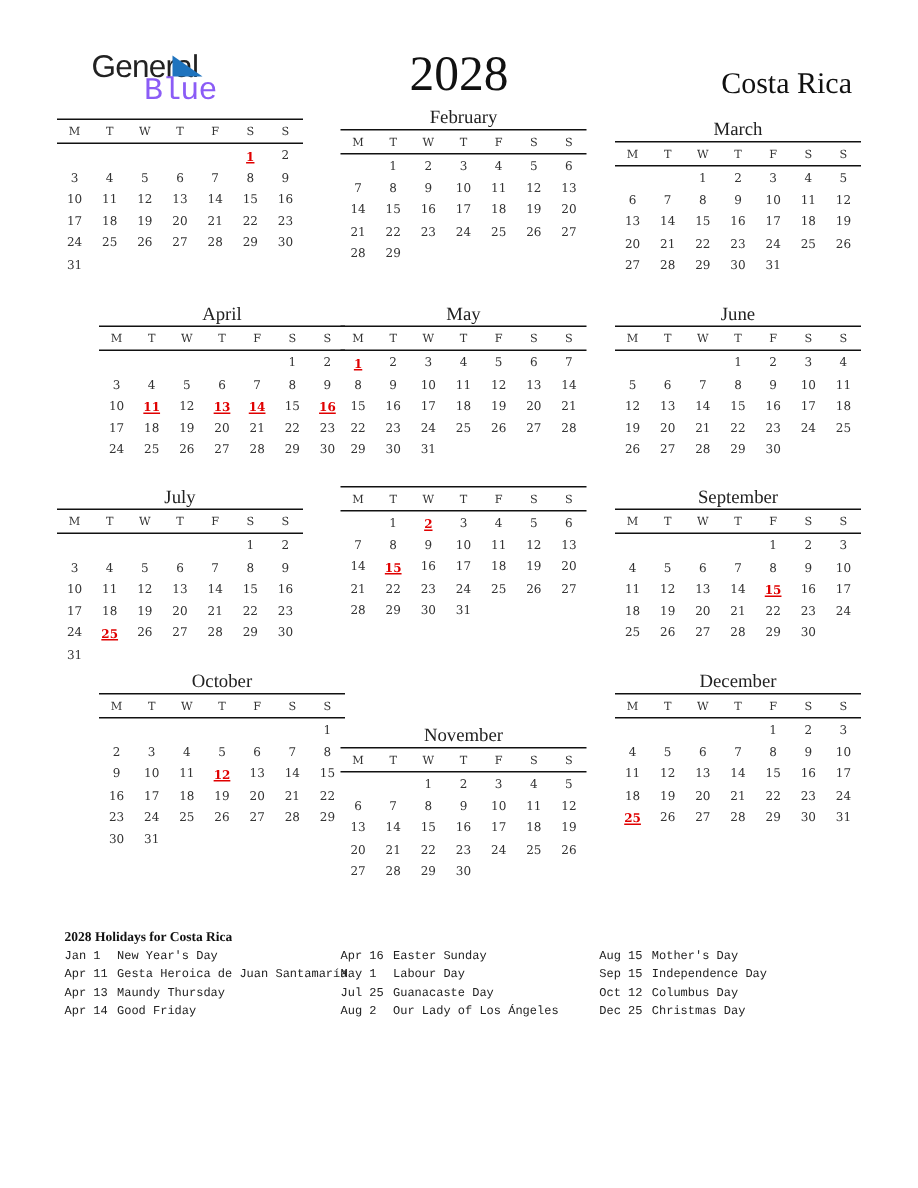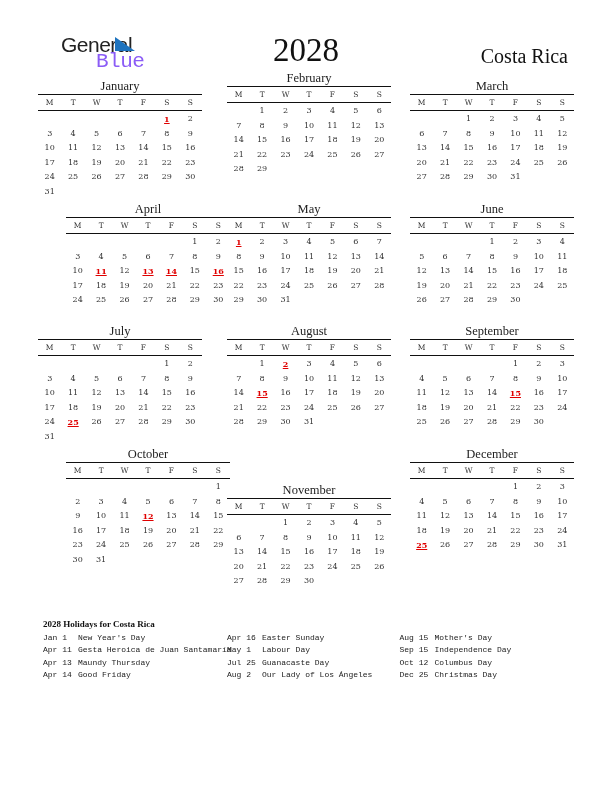--- a/index.html
+++ b/index.html
@@ -29,21 +29,20 @@
 <div class="logo">
   <span class="logo-general">General</span>
   <span class="logo-tri"></span>
   <span class="logo-blue">Blue</span>
 </div>
 <div class="year">2028</div>
 <div class="country">Costa Rica</div>
 
 <div id="months">
     <div class="month" style="left: 38px; top: 79px;">
-      <div class="month-title">January</div>
       <div class="dow">
         <span>M</span>
         <span>T</span>
         <span>W</span>
         <span>T</span>
         <span>F</span>
         <span>S</span>
         <span>S</span>
       </div>
       <div class="days">
@@ -361,21 +360,20 @@
         <span class="hol">25</span>
         <span>26</span>
         <span>27</span>
         <span>28</span>
         <span>29</span>
         <span>30</span>
         <span>31</span>
       </div>
     </div>
     <div class="month" style="left: 227px; top: 324px;">
-      <div class="month-title">August</div>
       <div class="dow">
         <span>M</span>
         <span>T</span>
         <span>W</span>
         <span>T</span>
         <span>F</span>
         <span>S</span>
         <span>S</span>
       </div>
       <div class="days">

